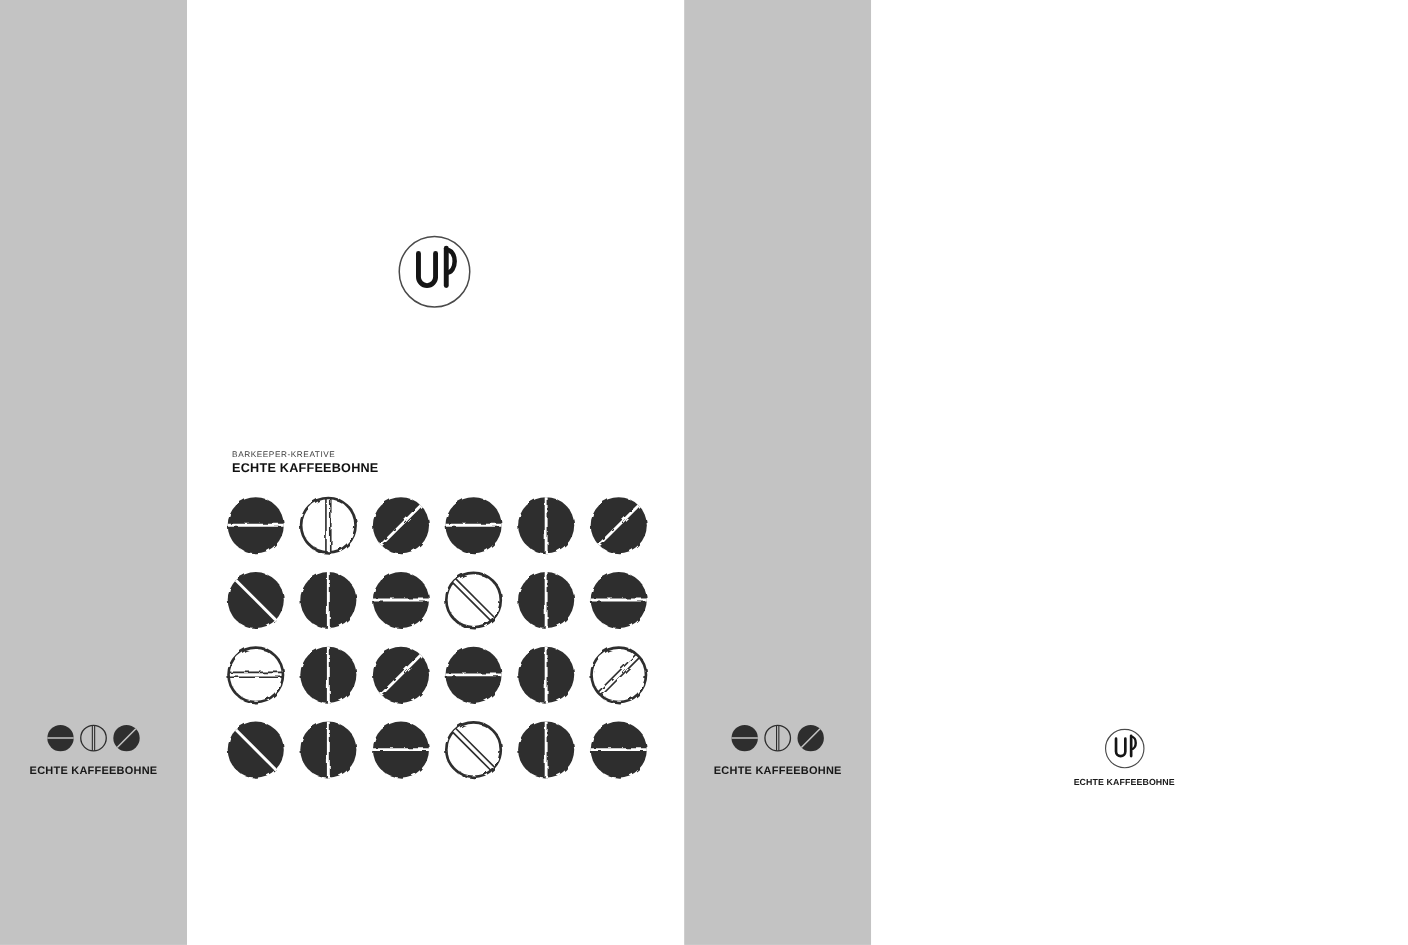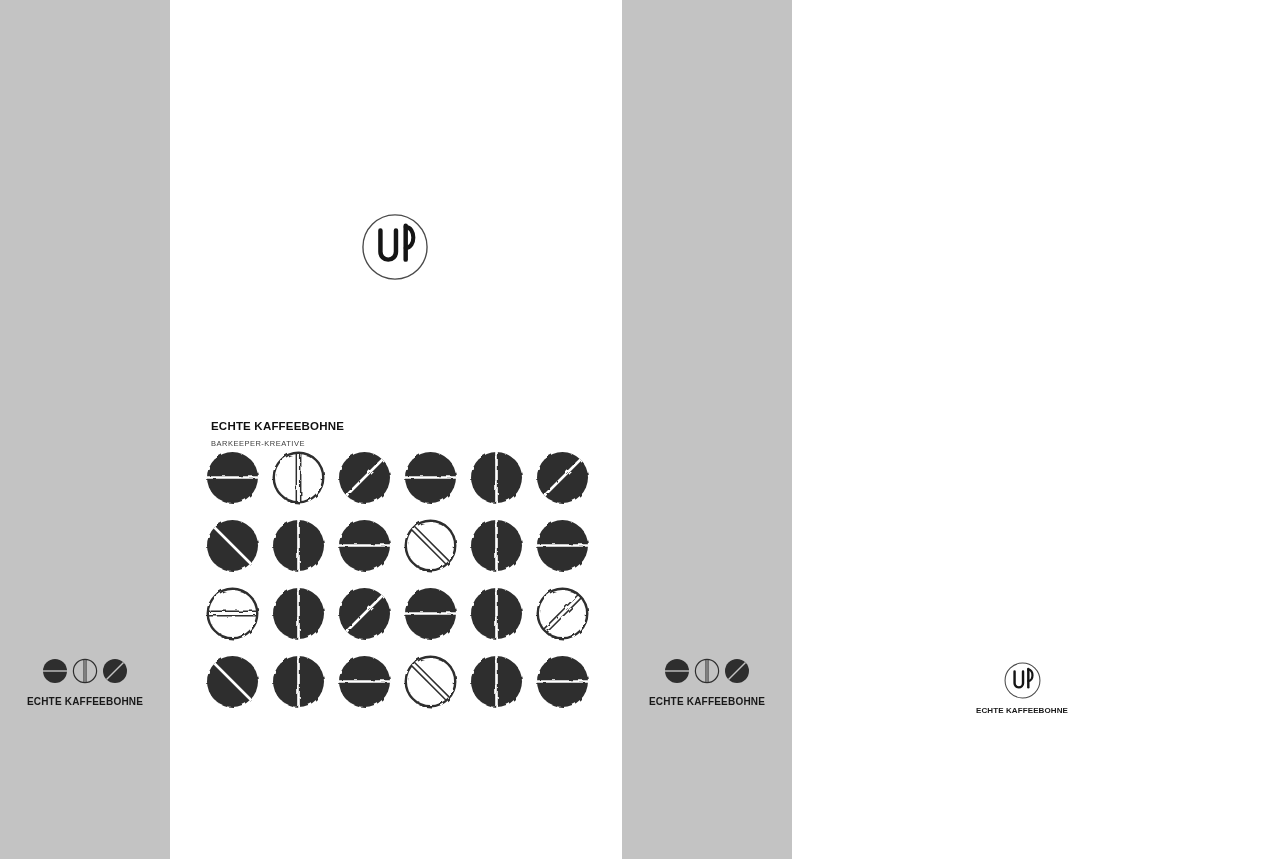--- a/index.html
+++ b/index.html
@@ -20,21 +20,21 @@
   .mini-brand .bean-row { display:flex; gap:4px; }
   .mini-brand .wordmark {
     margin-top:12px; font-size:10px; font-weight:bold;
     letter-spacing:0.2px; color:#181818; white-space:nowrap;
   }
 
   .up-logo-wrap { position:absolute; left:191px; top:213px; width:68px; height:68px; }
 
   .eyebrow {
     position:absolute; left:41px; top:408px; font-size:7.5px;
-    letter-spacing:0.5px; color:#3d3d3d; white-space:nowrap;margin-top:31px;
+    letter-spacing:0.5px; color:#3d3d3d; white-space:nowrap;
   }
   .brand-title {
     position:absolute; left:41px; top:420px; font-size:11.5px; font-weight:bold;
     letter-spacing:0.2px; color:#101010; white-space:nowrap;
   }
 
   .bean-grid {
     position:absolute; left:35px; top:450px;
     display:flex; flex-direction:column; gap:13px;
   }

